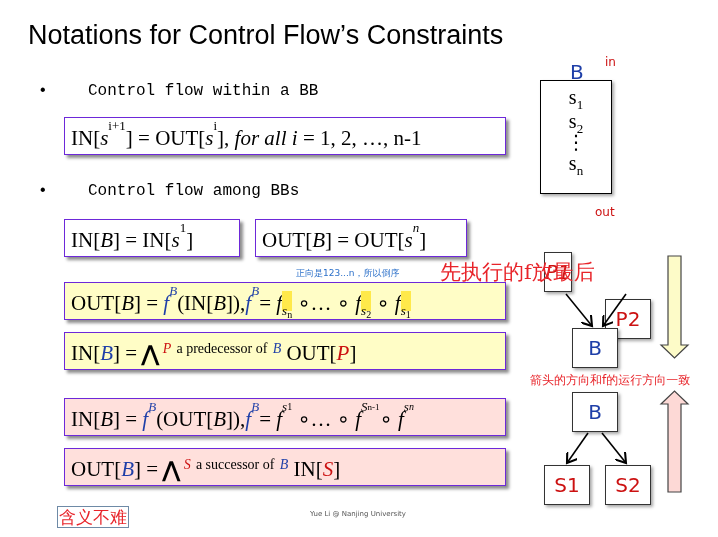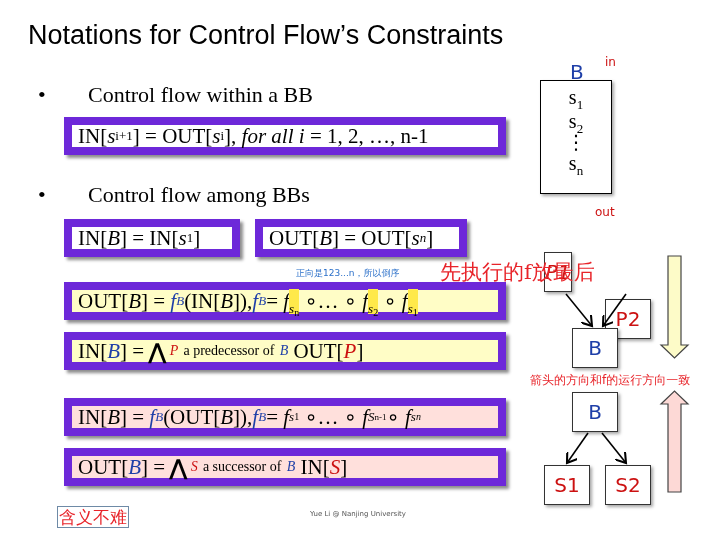--- a/index.html
+++ b/index.html
@@ -1,24 +1,24 @@
 <!DOCTYPE html>
 <html><head>
 <meta charset="utf-8">
 <style>
   html, body { margin:0; padding:0; }
   body { width:718px; height:537px; background:#ffffff; position:relative; overflow:hidden;
          font-family:"Liberation Sans", sans-serif; color:#000; }
   .abs { position:absolute; }
   .title { left:28px; top:20px; font-size:27px; font-family:"Liberation Sans", sans-serif; white-space:nowrap; }
-  .bullet-row { font-size:22px; white-space:nowrap; font-family:Liberation Serif, serif; }
+  .bullet-row { font-size:16px; white-space:nowrap; font-family:Liberation Mono, monospace; }
   .bullet-dot { display:inline-block; width:50px; }
-  .eq { border:8px solid #6d28d9; box-shadow:3px 3px 3px rgba(0,0,0,0.45);
+  .eq { border:1px solid #6d28d9; box-shadow:3px 3px 3px rgba(0,0,0,0.45);
         font-family:"Liberation Serif", serif; font-size:21px; white-space:nowrap;
-        padding:8px 6px; box-sizing:border-box; display:flex; align-items:center; }
+        padding:8px 6px; box-sizing:border-box; display:flex; }
   .yellow { background:#fffdc6; }
   .pink { background:#ffe0dc; }
   .it { font-style:italic; }
   .blue { color:#1f3fa8; }
   .red { color:#cc1111; }
   sub { font-size:13px; vertical-align:-5px; line-height:0; }
   .hl { background:#ffe94a; }
   .small { font-size:14px; }
   .wedge { font-family:"DejaVu Sans", sans-serif; font-weight:bold; font-size:22px; margin:0 3px 0 4px; }
   .box { position:absolute; border:1.5px solid #333; background:#fff; box-shadow:2px 2px 3px rgba(0,0,0,0.35);

